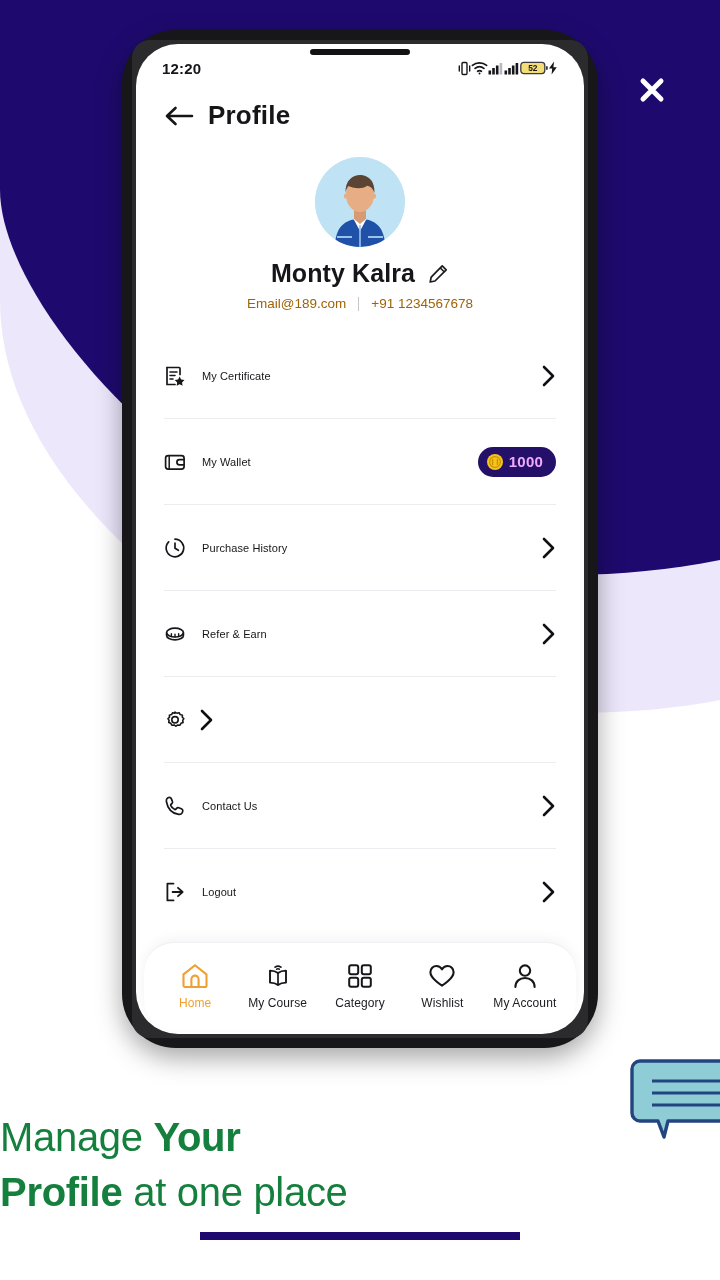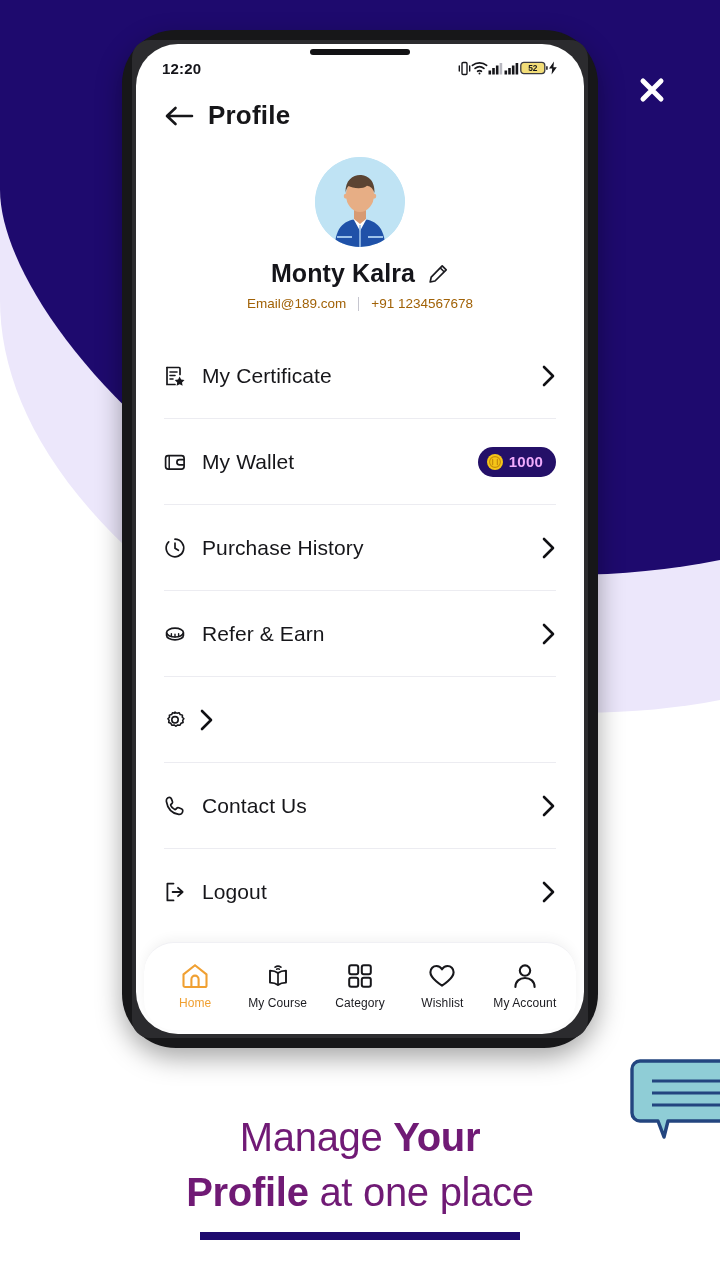--- a/index.html
+++ b/index.html
@@ -88,53 +88,52 @@
   .menu{ margin-top:22px; padding:0 0 0 0; }
   .menu-row{
     display:flex; align-items:center;
     height:86px;
     margin:0 28px;
     border-bottom:1px solid #ececf1;
     cursor:pointer;
   }
   .menu-row:last-child{ border-bottom:none; }
   .menu-icon{ width:34px; display:flex; align-items:center; justify-content:flex-start; }
-  .menu-label{ font-size:21px; color:#16161a; font-weight:500; margin-left:4px; flex:1; letter-spacing:.1px; }
+  .menu-label{ font-size:11px; color:#16161a; font-weight:500; margin-left:4px; flex:1; letter-spacing:.1px; }
   .chev{ display:flex; align-items:center; }
   .coin-pill{
     display:flex; align-items:center; gap:5px;
     background:#241068; border-radius:999px;
     padding:6px 13px 6px 8px;
   }
   .coin-pill .coin-amount{ color:#f0abfc; font-size:15px; font-weight:700; letter-spacing:.2px; }
 
   
   .bottomnav{
     position:absolute; left:8px; right:8px; bottom:4px;
     height:88px;
     background:#ffffff;
     border-radius:30px;
     border-top:1px solid #f0f0f4;
-    display:flex; align-items:center; justify-content:center;
+    display:flex; align-items:center; justify-content:flex-start;
     box-shadow:0 -3px 12px rgba(0,0,0,.05);
     padding:0 10px;
   }
   .nav-item{
     display:flex; flex-direction:column; align-items:center; gap:7px;
     cursor:pointer; width:84px;
   }
   .nav-label{ font-size:12px; color:#1b1b20; letter-spacing:.1px; }
   .nav-item.active .nav-label{ color:#f0a032; }
 
   
   .caption{
     position:absolute; left:0; right:0; top:1110px;
-    text-align:center;
     font-size:40px; line-height:55px;
-    color:#701a75;
+    color:#15803d;
     font-weight:400;
     letter-spacing:-.3px;
   }
   .caption b{ font-weight:700; }
   .caption-underline{
     position:absolute; left:200px; top:1232px;
     width:320px; height:8px; background:#1e0a6e;
   }
 
   

